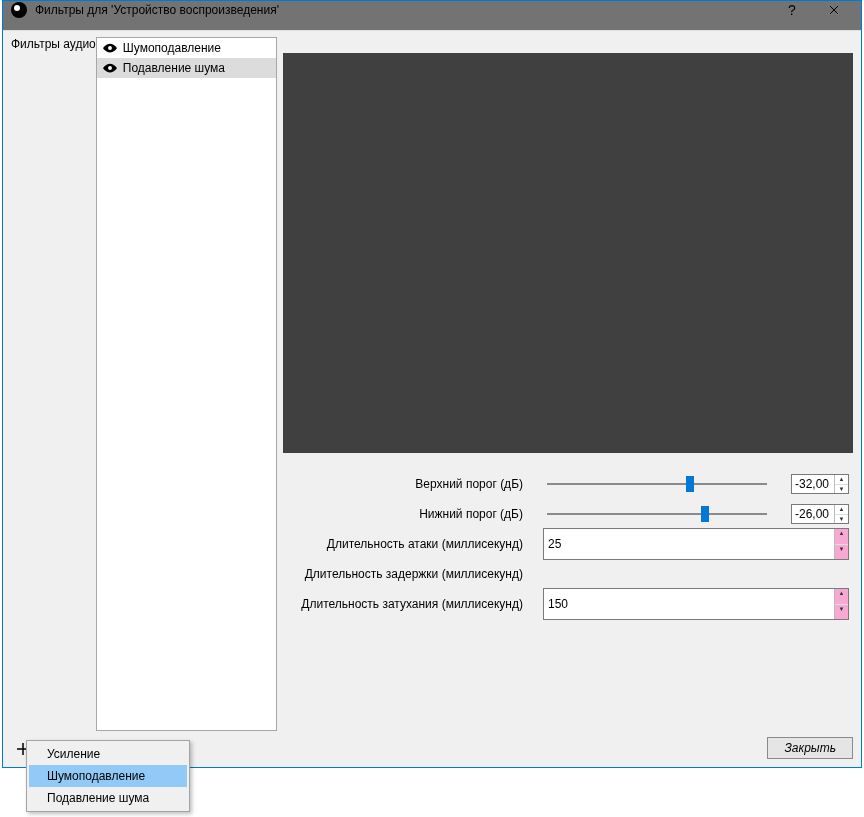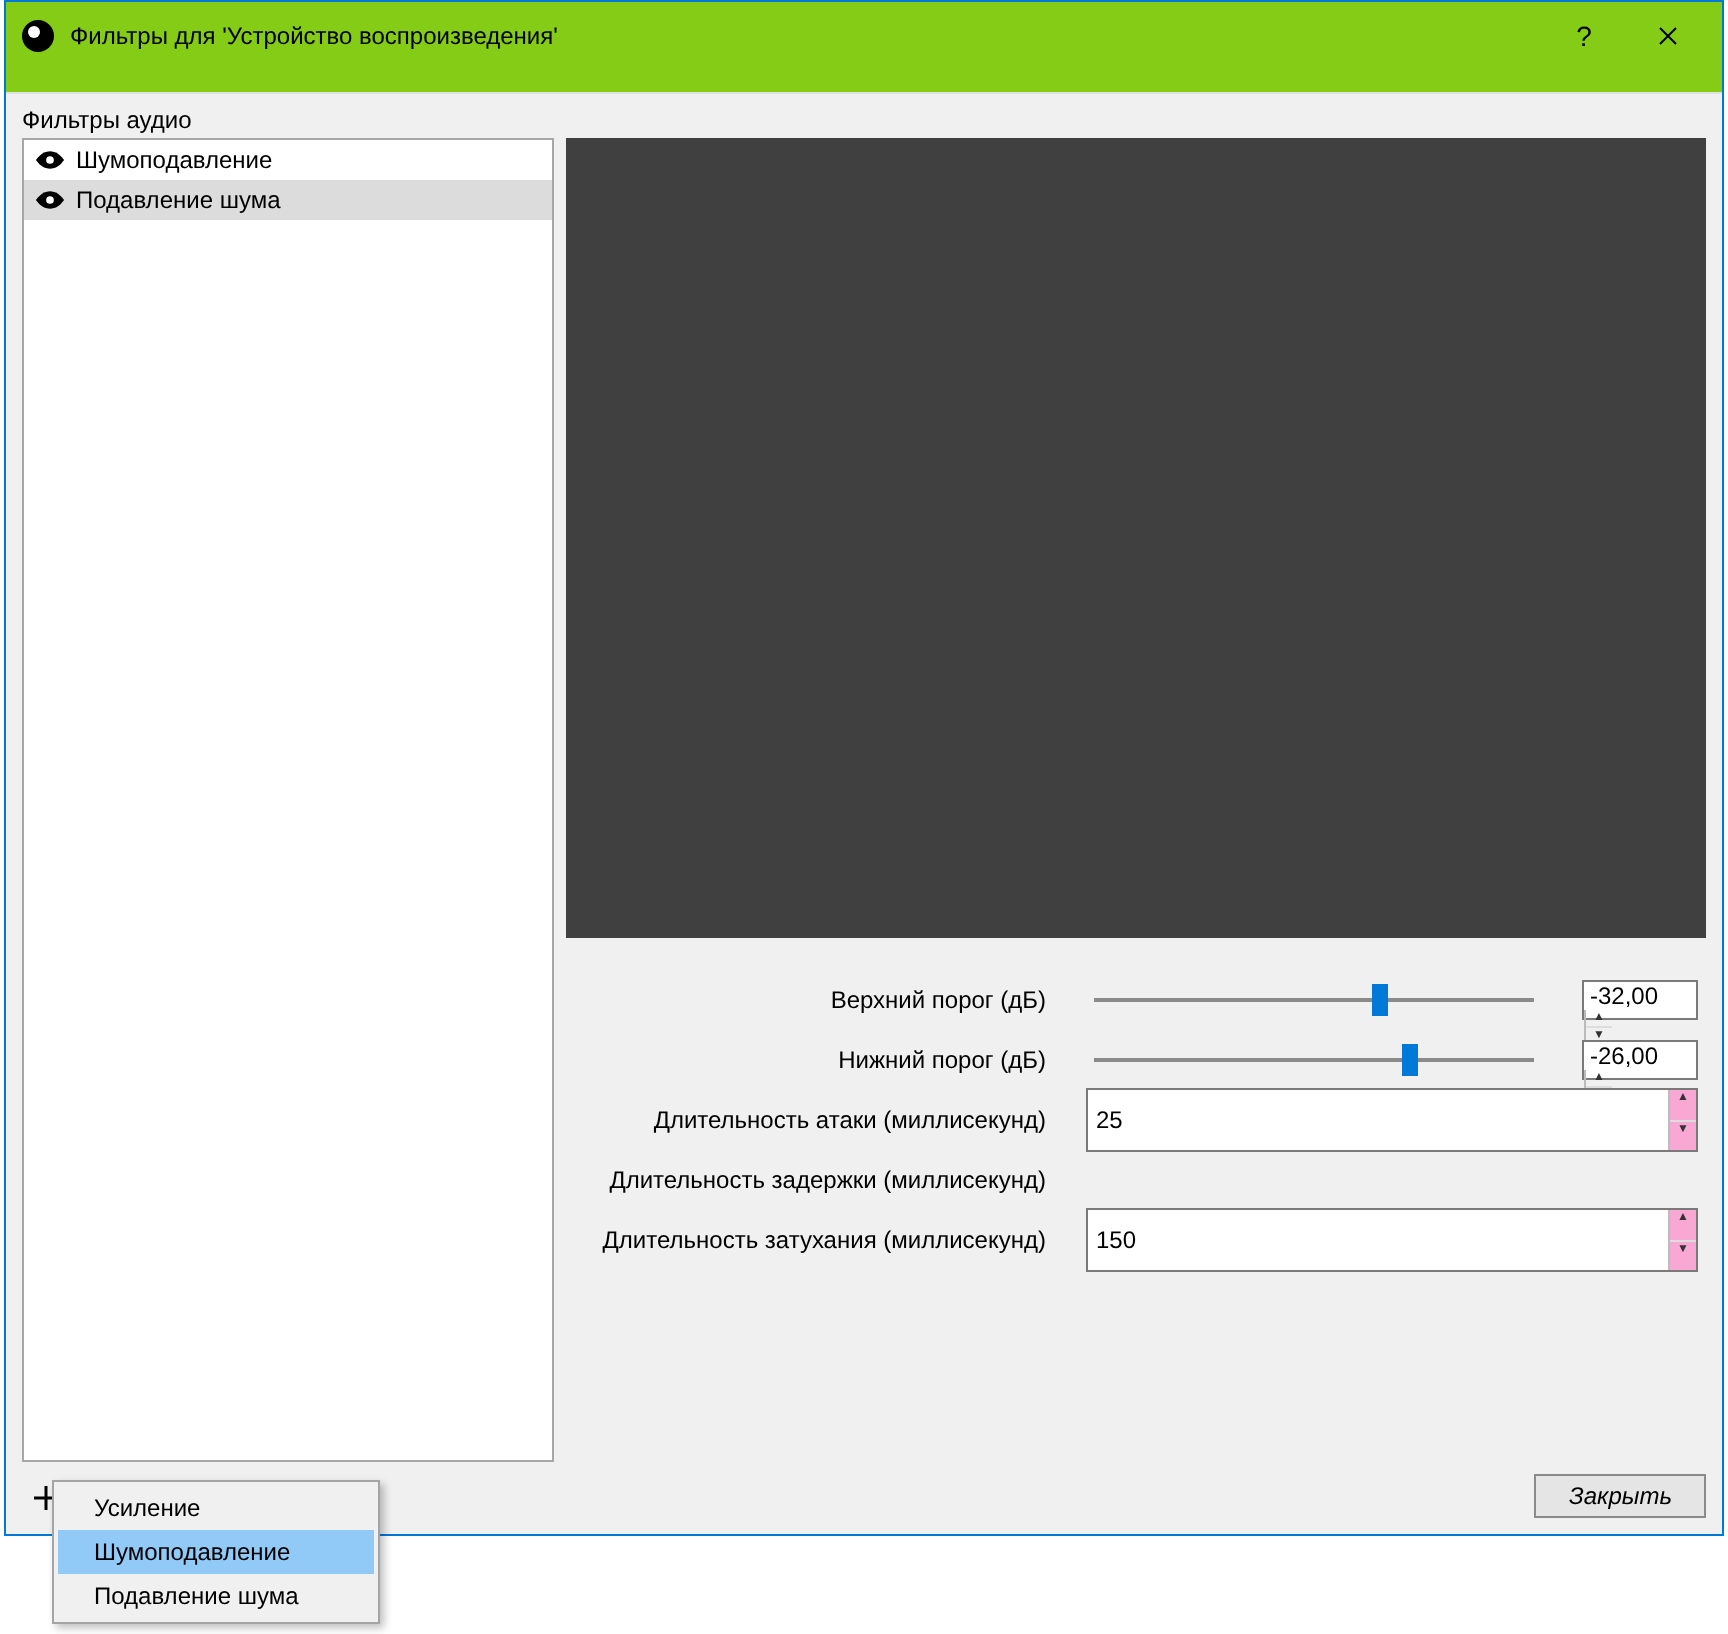--- a/index.html
+++ b/index.html
@@ -16,22 +16,22 @@
     border: 1px solid #0078d7;
     width: 860px;
     height: 768px;
     position: absolute;
     top: 0; left: 2px;
     display: flex;
     flex-direction: column;
     background: #f0f0f0;
   }
   .titlebar {
-    height: 46px;
-    background: #84cc16;
+    height: 30px;
+    background: #737373;
     display: flex;
     align-items: center;
     padding: 0 6px 12px 8px;
     border-bottom: 1px solid #e0e0e0;
   }
   .titlebar .app-icon {
     width: 16px; height: 16px;
     margin-right: 8px;
     border-radius: 50%;
     background: #000;
@@ -59,21 +59,21 @@
     padding: 6px 8px 8px 8px;
   }
   .top {
     flex: 1;
     display: flex;
     gap: 6px;
   }
   .left-col {
     width: 266px;
     display: flex;
-    flex-direction: column;
+    flex-direction: row;
   }
   .left-label {
     font-size: 12px;
     margin-bottom: 2px;
   }
   .filter-list {
     flex: 1;
     background: #fff;
     border: 1px solid #a7a7a7;
     overflow: auto;
@@ -138,21 +138,20 @@
     height: 16px;
     background: #0078d7;
     transform: translateX(-50%);
   }
   .spin {
     width: 58px;
     height: 20px;
     display: flex;
     border: 1px solid #7a7a7a;
     background: #fff;
-    flex-direction: column;
   }
   .spin input {
     flex: 1;
     border: none;
     padding: 0 3px;
     font-size: 12px;
     width: 100%;
     outline: none;
   }
   .spin .arrows {

